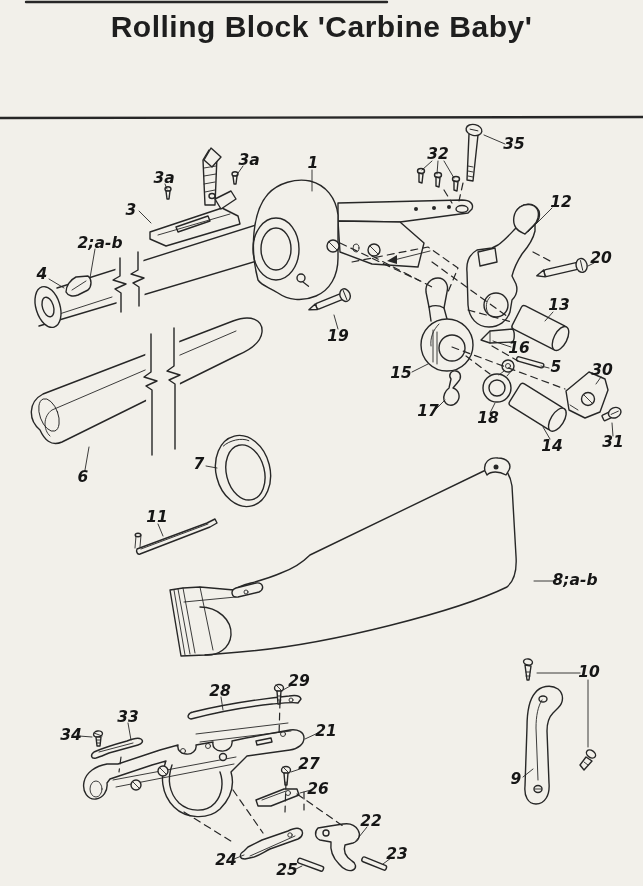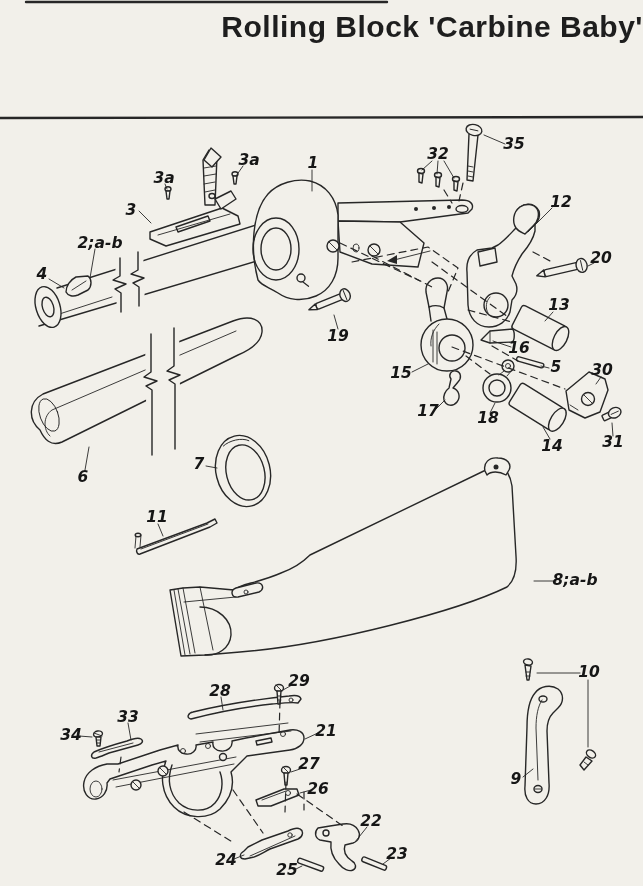--- a/index.html
+++ b/index.html
@@ -3,21 +3,21 @@
 <meta charset="utf-8">
 <style>
   html,body{margin:0;padding:0;background:#cfcdc6;}
   .page{
     position:relative;width:643px;height:886px;overflow:hidden;
     background:#f2f0ea;
     font-family:"Liberation Sans", sans-serif;
   }
   .title{
     position:absolute;top:10px;left:0;width:100%;margin:0;
-    text-align:right;font-size:30px;font-weight:bold;color:#1e1e1e;
+    text-align:center;font-size:30px;font-weight:bold;color:#1e1e1e;
     letter-spacing:.5px;
   }
   svg{position:absolute;left:0;top:0;}
   .ln{fill:none;stroke:#272727;stroke-width:1.4;stroke-linecap:round;stroke-linejoin:round;}
   .fl{fill:#f2f0ea;stroke:#272727;stroke-width:1.4;stroke-linejoin:round;stroke-linecap:round;}
   .thin{stroke-width:0.9;}
   .thick{stroke-width:2.4;}
   .dash{stroke-dasharray:7 5;stroke-width:1.2;}
   .patch{fill:#f2f0ea;stroke:none;}
   .hole{fill:#272727;stroke:none;}

